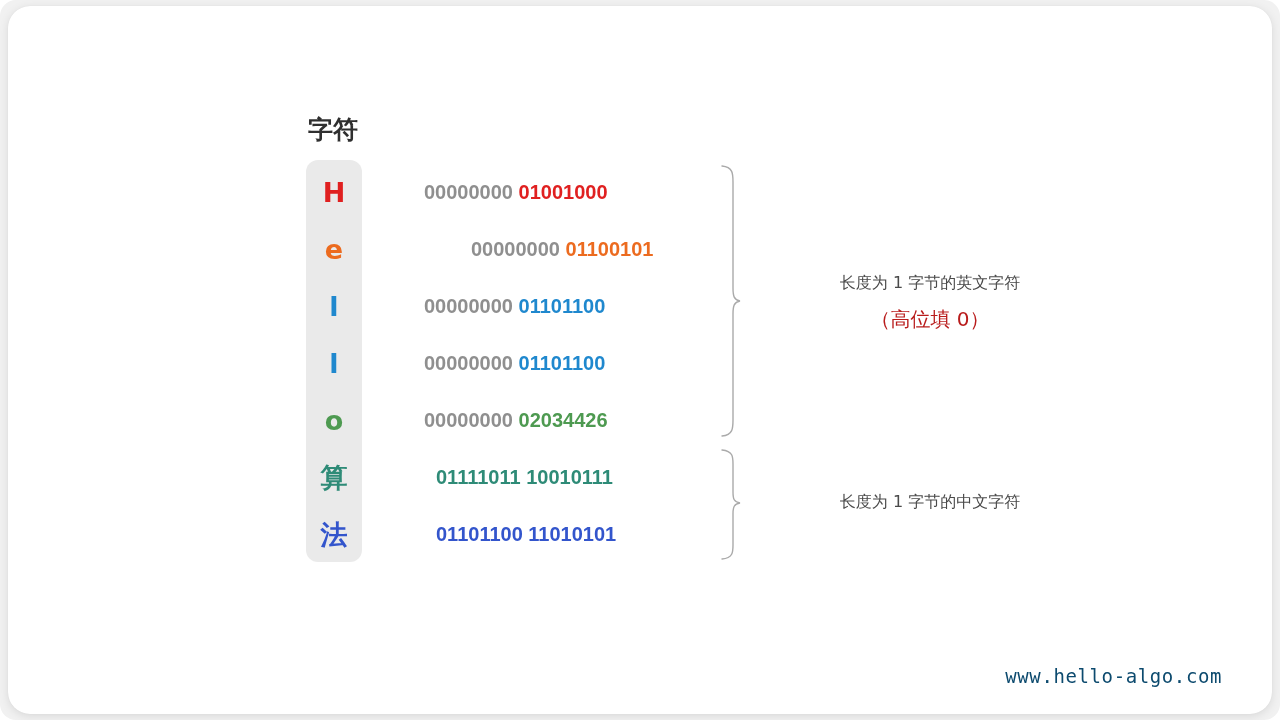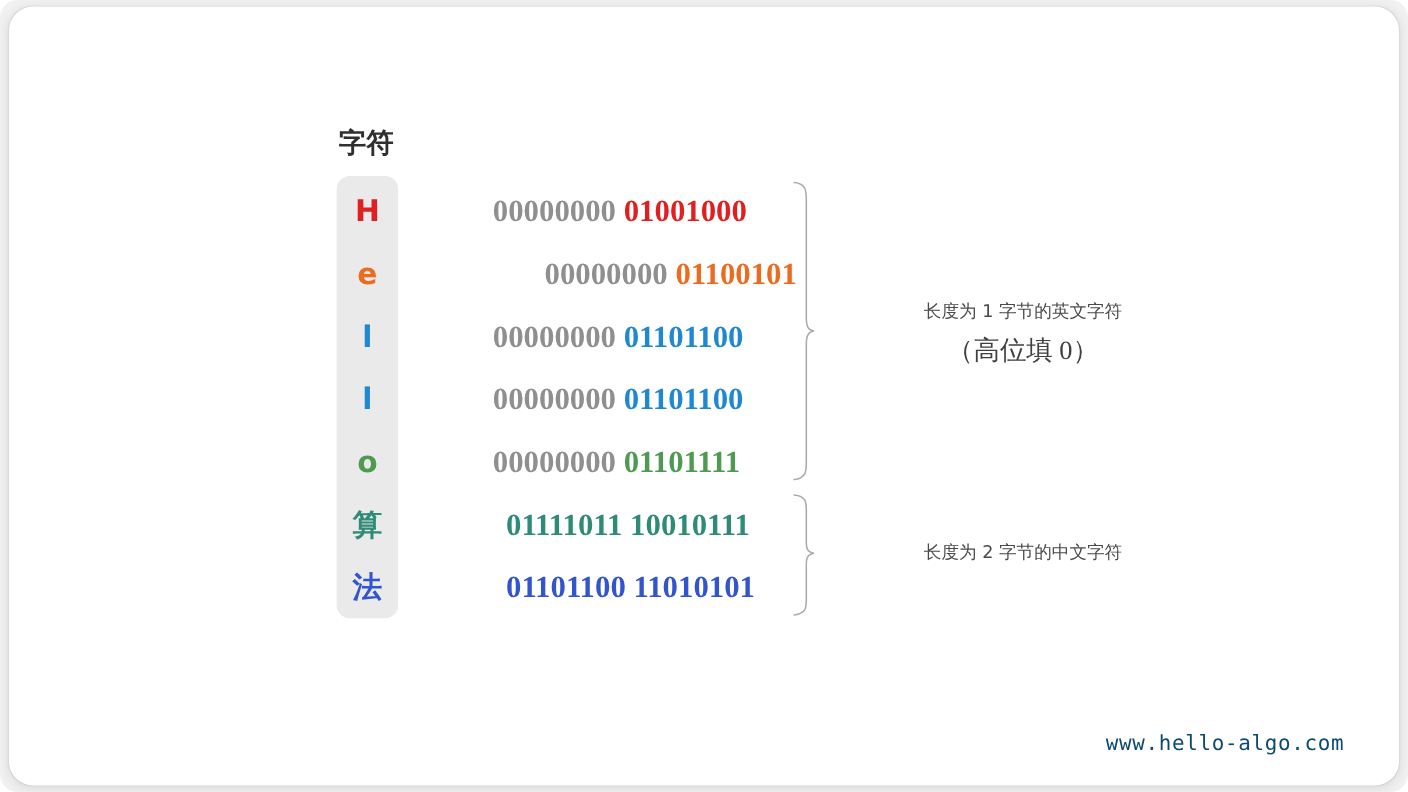--- a/index.html
+++ b/index.html
@@ -80,26 +80,26 @@
     width: 56px;
     height: 57px;
     line-height: 57px;
     text-align: center;
     font-weight: bold;
     font-size: 27px;
     font-family: "DejaVu Sans", sans-serif;
   }
   .row .bits {
     position: absolute;
-    left: 448px;
+    left: 424px;
     width: 252px;
     height: 57px;
     line-height: 57px;
-    font-family: Liberation Serif, serif;
-    font-size: 28px;
+    font-family: Liberation Sans, sans-serif;
+    font-size: 20px;
     font-weight: bold;
     white-space: pre;
     letter-spacing: 0px;
   }
   .bits .hi {
     color: #8f8f8f;
   }
   .bits .hi.filled {
     color: inherit;
     margin-left: 12px;
@@ -121,24 +121,23 @@
     text-align: center;
     white-space: nowrap;
     font-family: "DejaVu Sans", sans-serif;
   }
   .annot .l1 {
     font-size: 16px;
     color: #4a4a4a;
     line-height: 36px;
   }
   .annot .l2 {
-    font-size: 24px;
-    color: #404040;
+    font-size: 20px;
+    color: #b91c1c;
     line-height: 36px;
-    font-family: Liberation Serif, serif;
   }
   .annot-1 { left: 772px; top: 265px; width: 316px; }
   .annot-2 { left: 772px; top: 484px; width: 316px; }
 
   
   .watermark {
     position: absolute;
     right: 58px;
     bottom: 33px;
     font-family: "DejaVu Sans Mono", monospace;
@@ -169,21 +168,21 @@
       <div class="row" style="top: 278px;">
         <div class="ch" style="color: rgb(31, 136, 206);">l</div>
         <div class="bits" style="color: rgb(31, 136, 206);"><span class="hi">00000000</span> <span>01101100</span></div>
       </div>
       <div class="row" style="top: 335px;">
         <div class="ch" style="color: rgb(31, 136, 206);">l</div>
         <div class="bits" style="color: rgb(31, 136, 206);"><span class="hi">00000000</span> <span>01101100</span></div>
       </div>
       <div class="row" style="top: 392px;">
         <div class="ch" style="color: rgb(78, 154, 81);">o</div>
-        <div class="bits" style="color: rgb(78, 154, 81);"><span class="hi">00000000</span> <span>01101111</span></div>
+        <div class="bits" style="color: rgb(78, 154, 81);"><span class="hi">00000000</span> <span>02034426</span></div>
       </div>
       <div class="row" style="top: 449px;">
         <div class="ch" style="color: rgb(46, 139, 119);">算</div>
         <div class="bits" style="color: rgb(46, 139, 119);"><span class="hi filled" style="color: rgb(46, 139, 119);">01111011</span> <span>10010111</span></div>
       </div>
       <div class="row" style="top: 506px;">
         <div class="ch" style="color: rgb(51, 85, 204);">法</div>
         <div class="bits" style="color: rgb(51, 85, 204);"><span class="hi filled" style="color: rgb(51, 85, 204);">01101100</span> <span>11010101</span></div>
       </div>
     </div>
@@ -205,17 +204,17 @@
              C 734 504, 733 507, 733 514
              L 733 545
              C 733 552, 733 558, 722 559"></path>
   </svg>
 
   <div class="annot annot-1">
     <div class="l1">长度为 1 字节的英文字符</div>
     <div class="l2">（高位填 0）</div>
   </div>
   <div class="annot annot-2">
-    <div class="l1">长度为 2 字节的中文字符</div>
+    <div class="l1">长度为 1 字节的中文字符</div>
   </div>
 
   <div class="watermark">www.hello-algo.com</div>
 </div>
 
 </body></html>

